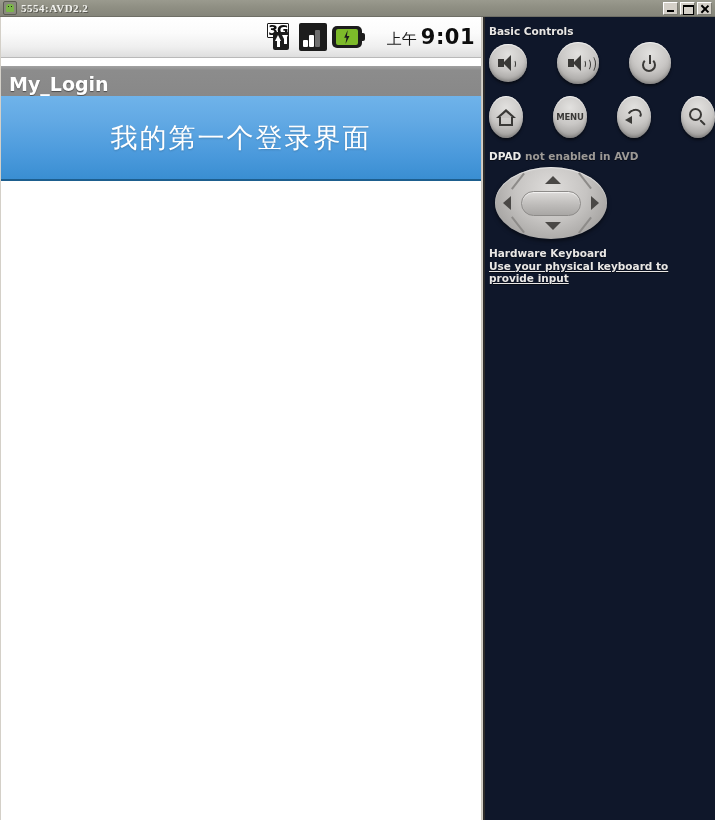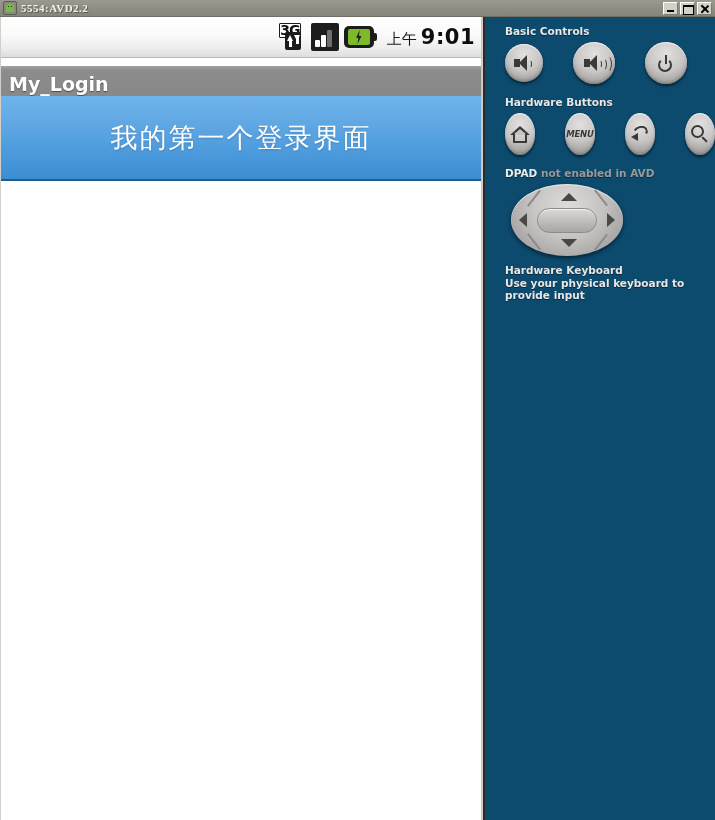--- a/index.html
+++ b/index.html
@@ -62,46 +62,46 @@
   .ico-sig .b3{left:16px;height:17px;background:#6e6e6e;}
 
   
   .ico-bat{width:30px;height:22px;position:relative;background:#1c1c1c;border-radius:5px;}
   .ico-bat .cap{position:absolute;right:-3px;top:7px;width:3px;height:8px;background:#1c1c1c;border-radius:0 2px 2px 0;}
   .ico-bat .fill{position:absolute;left:4px;top:3px;right:4px;bottom:3px;background:#7dba2a;border-radius:2px;}
   .ico-bat .bolt{position:absolute;left:11px;top:4px;width:8px;height:14px;background:#1c1c1c;
     clip-path:polygon(62% 0,18% 56%,46% 56%,34% 100%,84% 42%,52% 42%);}
 
   .sb-time{display:flex;align-items:baseline;margin-left:8px;}
-  .sb-ampm{font-size:15px;color:#1a1a1a;font-family:"DejaVu Sans",sans-serif;margin-right:4px;}
+  .sb-ampm{font-size:15px;color:#1a1a1a;font-family:"DejaVu Sans",sans-serif;margin-right:4px;margin-left:12px;}
   .sb-clock{font-size:21px;font-weight:bold;color:#0d0d0d;font-family:"DejaVu Sans",sans-serif;letter-spacing:0.5px;}
 
   .apptitle{position:absolute;left:0;top:41px;width:100%;height:37px;
     background:linear-gradient(to bottom,#a2a2a2 0%,#8c8c8c 12%,#888888 88%,#7e7e7e 100%);
     border-bottom:1px solid #5f5f5f;box-sizing:border-box;display:flex;align-items:center;margin-top:8px;}
   .apptitle span{font-size:19px;font-weight:bold;color:#fff;margin-left:8px;
     text-shadow:0 1px 1px rgba(0,0,0,.45);font-family:"DejaVu Sans",sans-serif;}
 
   .banner{position:absolute;left:0;top:79px;width:100%;height:85px;
     background:linear-gradient(to bottom,#6fb3ea 0%,#62a9e4 30%,#4b9adc 70%,#3a8ed2 100%);
     border-bottom:2px solid #1d5e8e;box-sizing:border-box;display:flex;align-items:center;justify-content:center;}
   .banner span{font-size:27px;color:#ffffff;letter-spacing:2px;
     text-shadow:0 1px 2px rgba(0,0,0,.18);font-family:"DejaVu Sans",sans-serif;}
 
   .appbody{position:absolute;left:0;top:166px;width:100%;bottom:0;background:#fff;}
 
   
-  .panel{position:absolute;left:483px;top:0;width:232px;height:803px;background:#0c4a6e;
-    border-left:2px solid #2c2b2a;box-sizing:border-box;padding:8px 0 0 20px;}
+  .panel{position:absolute;left:483px;top:0;width:232px;height:803px;background:#0f172a;
+    border-left:2px solid #2c2b2a;box-sizing:border-box;padding:8px 0 0 4px;}
   .sect-label{font-size:10.5px;font-weight:bold;color:#e9e7e5;margin:0 0 5px 0;
     font-family:"DejaVu Sans",sans-serif;text-shadow:0 1px 0 rgba(0,0,0,.45);}
   .sect-label.dim{color:#9d9a97;font-weight:bold;}
   .sect-label .hi{color:#ecebe9;}
 
-  .btnrow{display:flex;align-items:center;gap:30px;margin-bottom:12px;font-style:italic;}
+  .btnrow{display:flex;align-items:center;gap:30px;margin-bottom:12px;}
 
   .rbtn{width:38px;height:38px;border-radius:50%;position:relative;
     background:radial-gradient(circle at 50% 28%,#e2e1df 0%,#c9c7c5 48%,#a2a09e 82%,#8b8987 100%);
     box-shadow:0 2px 3px rgba(0,0,0,.55),inset 0 1px 1px rgba(255,255,255,.75),inset 0 -2px 3px rgba(0,0,0,.18);
     display:flex;align-items:center;justify-content:center;box-sizing:border-box;}
   .rbtn.big{width:42px;height:42px;}
   .rbtn .lbl{font-size:8.5px;font-weight:bold;color:#3a3937;letter-spacing:-0.2px;
     font-family:"DejaVu Sans",sans-serif;}
 
   
@@ -161,21 +161,21 @@
     box-shadow:inset 0 1px 1px rgba(255,255,255,.7);}
   .dpad .ar{position:absolute;width:0;height:0;}
   .dpad .up{left:50px;top:9px;border-left:8px solid transparent;border-right:8px solid transparent;border-bottom:8px solid #4a4846;}
   .dpad .dn{left:50px;bottom:9px;border-left:8px solid transparent;border-right:8px solid transparent;border-top:8px solid #4a4846;}
   .dpad .lf{left:8px;top:29px;border-top:7px solid transparent;border-bottom:7px solid transparent;border-right:8px solid #4a4846;}
   .dpad .rt{right:8px;top:29px;border-top:7px solid transparent;border-bottom:7px solid transparent;border-left:8px solid #4a4846;}
 
   .kb-title{font-size:10.5px;font-weight:bold;color:#e9e7e5;font-family:"DejaVu Sans",sans-serif;
     text-shadow:0 1px 0 rgba(0,0,0,.45);margin:0 12px 1px 0;}
   .kb-sub{font-size:10.5px;font-weight:bold;color:#e9e7e5;font-family:"DejaVu Sans",sans-serif;
-    text-shadow:0 1px 0 rgba(0,0,0,.45);margin:0;}
+    text-shadow:0 1px 0 rgba(0,0,0,.45);margin:0;text-decoration:underline;}
 </style>
 </head>
 <body>
 
 <div class="window">
 
   <div class="titlebar">
     <div class="tb-icon">
       <div class="droid"></div>
         <div class="eye1"></div>
@@ -264,21 +264,20 @@
           </div>
         </div>
         <div class="rbtn big">
           <div class="pwr">
             <div class="ring"></div>
               <div class="bar"></div>
           </div>
         </div>
       </div>
 
-      <div class="sect-label">Hardware Buttons</div>
       <div class="btnrow">
         <div class="rbtn big">
           <div class="home">
             <div class="roof"></div>
               <div class="roof2"></div>
               <div class="wall"></div>
           </div>
         </div>
         <div class="rbtn big">
           <span class="lbl">MENU</span>

